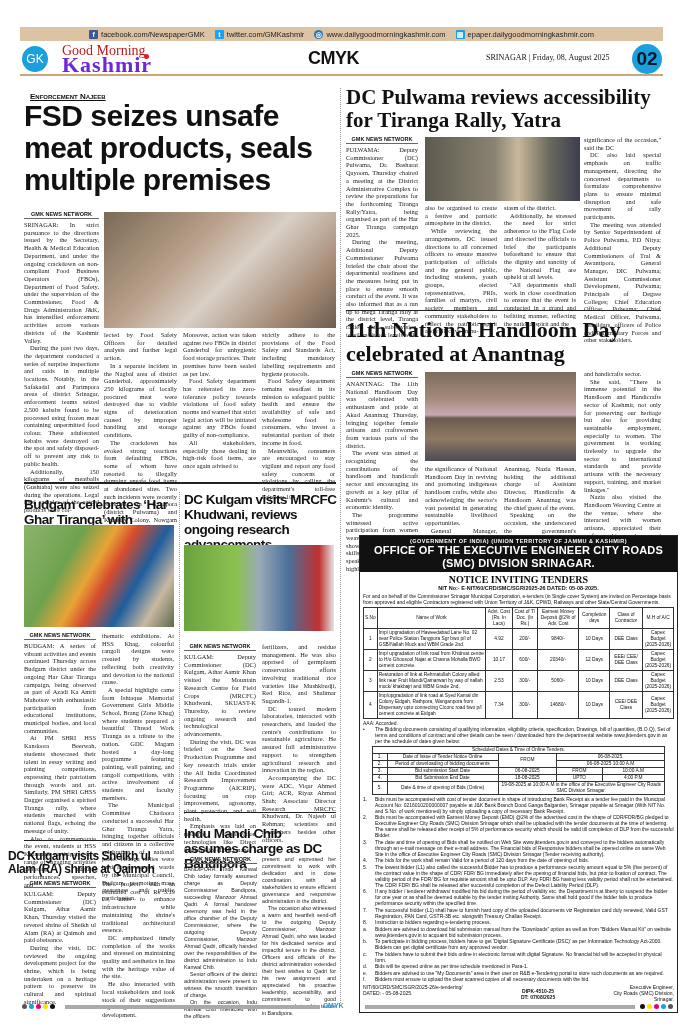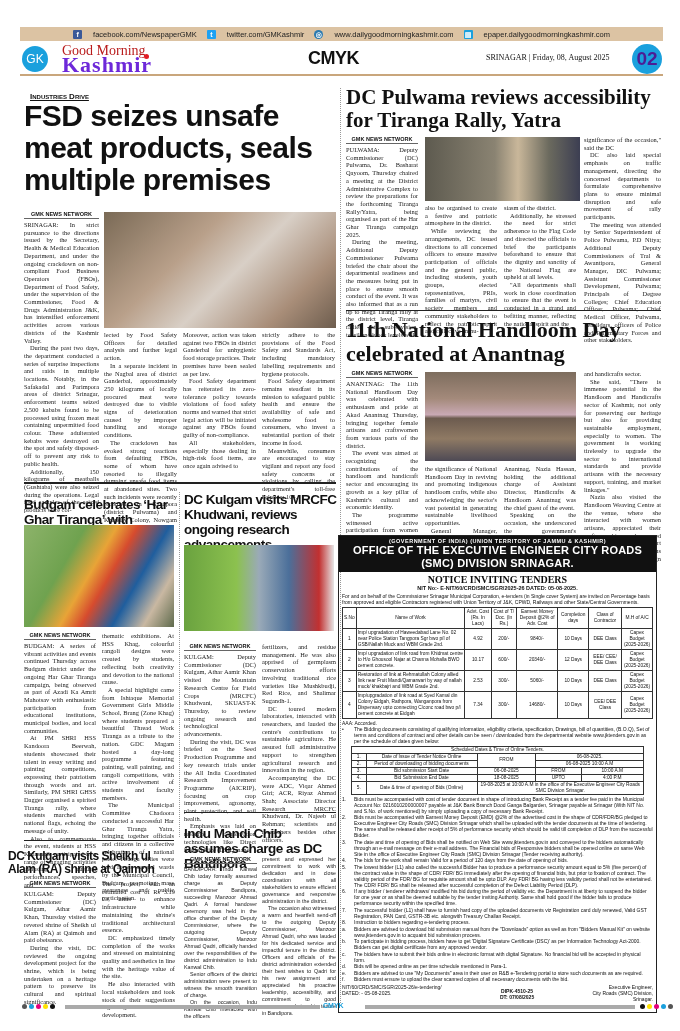--- a/index.html
+++ b/index.html
@@ -1,39 +1,39 @@
 <!DOCTYPE html>
 <html><head>
 <meta charset="utf-8">
 <style>
 *{box-sizing:border-box;margin:0;padding:0}
 body{width:680px;height:1031px;background:#fff;position:relative;overflow:hidden;font-family:"Liberation Serif",serif;color:#111}
 .abs{position:absolute}
 .topbar{left:20px;top:27px;width:643px;height:14px;background:#dcc3a3;display:flex;align-items:center;justify-content:center;gap:10px;font-family:"Liberation Sans",sans-serif;font-size:7.5px;color:#222}
-.topbar .it{display:flex;align-items:center;gap:11px}
+.topbar .it{display:flex;align-items:center;gap:3px}
 .ic{display:inline-block;width:9px;height:9px;border-radius:1px;color:#fff;font-size:7px;line-height:9px;text-align:center;font-weight:bold}
 .masthead{left:20px;top:42px;width:643px;height:34px;border-bottom:2px solid #c9a67c}
 .logo-circle{left:2px;top:4px;width:26px;height:26px;border-radius:50%;background:#1aa0dd;color:#fff;font-family:"Liberation Sans",sans-serif;font-size:12px;line-height:26px;text-align:center}
 .gm{left:42px;top:1px;font-size:14px;color:#b91c1c}
 .kash{left:42px;top:12px;font-size:22px;font-weight:bold;color:#6d28d9;letter-spacing:1px;line-height:22px}
 .reddot{left:124px;top:12px;width:5px;height:5px;border-radius:50%;background:#e21b23}
 .newslbl{left:288px;top:6px;font-family:"Liberation Sans",sans-serif;font-size:18px;font-weight:bold;letter-spacing:-0.5px}
 .dateline{left:466px;top:11px;font-family:Liberation Serif, serif;font-size:8px}
-.pgnum{left:612px;top:2px;width:30px;height:30px;border-radius:50%;background:#1aa0dd;color:#4c1d95;font-family:"Liberation Sans",sans-serif;font-size:19px;font-weight:bold;text-align:center;line-height:30px}
+.pgnum{left:612px;top:2px;width:30px;height:30px;border-radius:50%;background:#1aa0dd;color:#0f172a;font-family:"Liberation Sans",sans-serif;font-size:19px;font-weight:bold;text-align:center;line-height:30px}
 .kicker{font-family:"Liberation Sans",sans-serif;font-size:8px;font-weight:bold;text-decoration:underline;font-variant:small-caps}
 .hl-sans{font-family:"Liberation Sans",sans-serif;font-weight:bold;color:#111;letter-spacing:-0.5px}
 .hl-serif{font-family:"Liberation Serif",serif;font-weight:bold;color:#111}
 .byline{font-family:"Liberation Sans",sans-serif;font-size:5.5px;font-weight:bold;text-align:center;border-bottom:1px solid #666;padding-bottom:1px;margin-bottom:2px}
 .body{font-size:6.4px;line-height:7.7px;text-align:justify;color:#222}
 .body p{text-indent:6px}
 .body p:first-child{text-indent:0}
 .photo{background:#999;overflow:hidden}
 .rule{background:#222;height:2px}
 .vrule{border-left:1px dotted #999}
-.notice{left:338px;top:535px;width:319px;height:478px;border:1px solid #222;font-family:"Liberation Sans",sans-serif;font-size:5px;line-height:6px;color:#111}
+.notice{left:359px;top:535px;width:319px;height:478px;border:1px solid #222;font-family:"Liberation Sans",sans-serif;font-size:5px;line-height:6px;color:#111}
 .notice .hdr{background:#111;color:#fff;text-align:center;padding:2px 0}
 .notice .hdr .gov{font-size:5.5px;font-weight:bold;letter-spacing:0.5px}
 .notice .hdr .office{font-size:11px;font-weight:bold;letter-spacing:0.2px;line-height:13px}
 .notice .nit{text-align:center;font-family:Liberation Serif, serif;font-weight:bold;font-size:10px;line-height:11px;margin-top:2px}
 .notice .nitno{text-align:center;font-weight:bold;font-size:5.5px}
 .notice .intro{padding:2px 3px}
 table{border-collapse:collapse;width:100%}
 td,th{border:1px solid #333;padding:1px;vertical-align:middle;font-weight:normal}
 .tt th{font-size:4.8px;text-align:center}
 .tt td{font-size:4.8px;text-align:center}
@@ -69,21 +69,21 @@
 <div class="abs masthead">
   <div class="abs logo-circle">GK</div>
   <div class="abs gm">Good Morning</div>
   <div class="abs kash">Kashmir</div>
   <div class="abs reddot"></div>
   <div class="abs newslbl">CMYK</div>
   <div class="abs dateline">SRINAGAR | Friday, 08, August 2025</div>
   <div class="abs pgnum">02</div>
 </div>
 
-<div class="abs kicker" style="left:30px;top:92px">Industries Drive</div>
+<div class="abs kicker" style="left:30px;top:92px">Enforcement Najeeb</div>
 <div class="abs hl-sans" style="left:24px;top:100px;width:316px;font-size:30px;line-height:32px">FSD seizes unsafe meat products, seals multiple premises</div>
 <div class="abs" style="left:24px;top:211px;width:75px">
   <div class="byline">GMK NEWS NETWORK</div>
   <div class="body">
       <p>SRINAGAR: In strict pursuance to the directions issued by the Secretary, Health &amp; Medical Education Department, and under the ongoing crackdown on non-compliant Food Business Operators (FBOs), Department of Food Safety, under the supervision of the Commissioner, Food &amp; Drugs Administration J&amp;K, has intensified enforcement activities across various districts of the Kashmir Valley.</p>
       <p>During the past two days, the department conducted a series of surprise inspections and raids in multiple locations. Notably, in the Safakadal and Parimpora areas of district Srinagar, enforcement teams seized 2,500 kababs found to be processed using frozen meat containing unpermitted food colour. These adulterated kebabs were destroyed on the spot and safely disposed-off to prevent any risk to public health.</p>
       <p>Additionally, 150 kilograms of meatballs (Gushtaba) were also seized during the operations. Legal food samples of the seized products were col-</p>
     </div>
 </div>
 <div class="abs photo" style="left:104px;top:212px;width:232px;height:116px;background:linear-gradient(135deg,#7a6a56 0%,#b9a08a 35%,#d8cfc6 55%,#a88d78 80%,#6d5d4e 100%)"></div>

